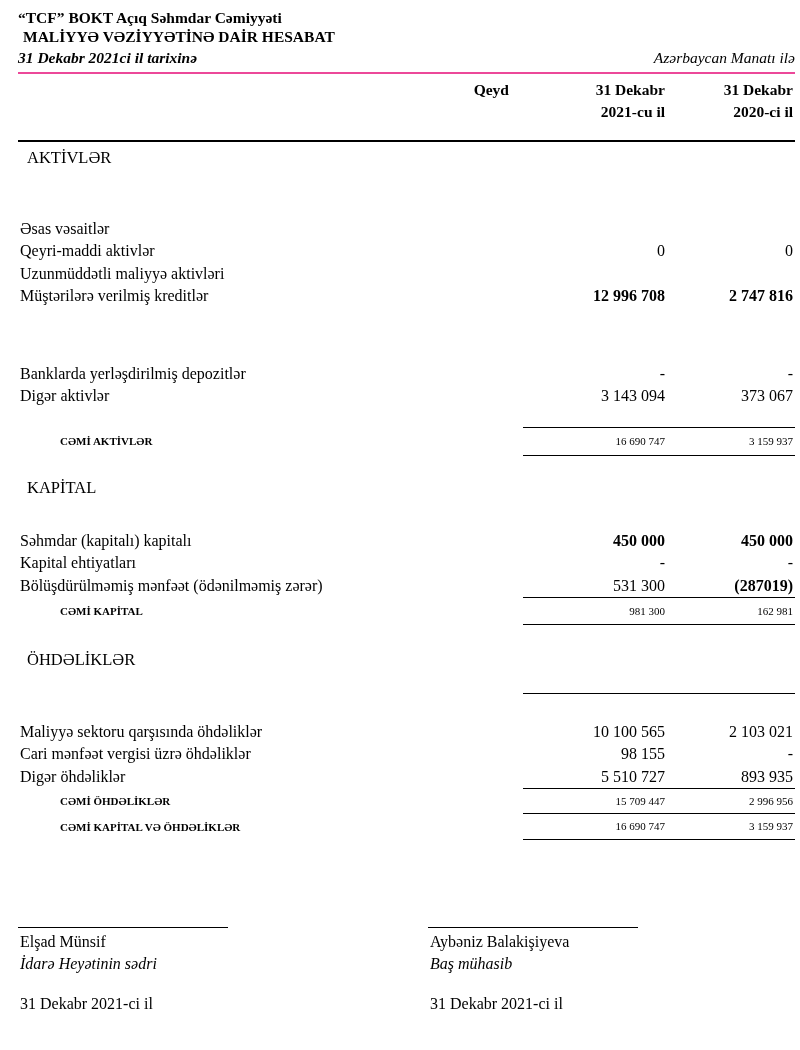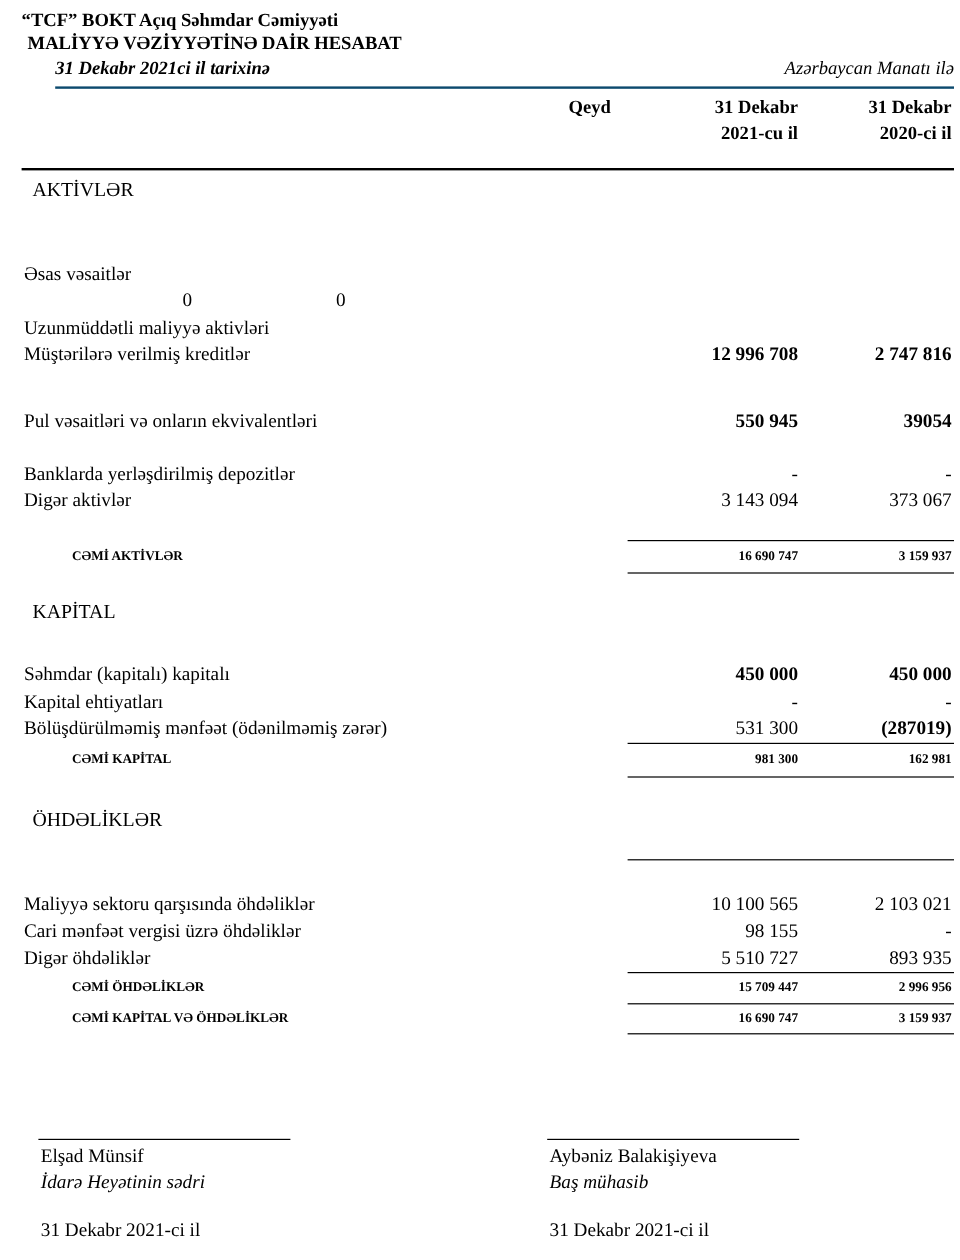--- a/index.html
+++ b/index.html
@@ -11,21 +11,21 @@
   }
   .page { width:800px; height:798px; padding:8px 5px 0 18px; }
   .inner { width:777px; }
 
   
   .t1 { font-size:15.5px; font-weight:bold; line-height:19px; }
   .t2 { font-size:15.5px; font-weight:bold; line-height:19px; padding-left:5px; }
   .t3 {
     display:flex; justify-content:space-between;
     font-size:15.5px; font-style:italic; line-height:20px;
-    margin-top:2px; padding-bottom:4px; border-bottom:2px solid #0c4a6e;margin-left:28px;
+    margin-top:2px; padding-bottom:4px; border-bottom:2px solid #ec4899;
   }
   .t3-left { font-weight:bold; }
 
   
   .colhead { display:flex; font-weight:bold; font-size:15.5px; line-height:21.5px; padding-top:5px; height:48px; }
   .colhead .lblspace { flex:1; text-align:right; padding-right:14px; }
   .rule2 { margin-top:18px; border-bottom:2px solid #000; }
 
   
   .nums  { width:272px; display:flex; }
@@ -36,39 +36,39 @@
   .row .lbl { flex:1; padding-left:2px; }
 
   .sec { font-size:16.5px; line-height:22px; height:22px; padding-left:9px; }
   .sec-aktivler { margin-top:5px; }
 
   .b { font-weight:bold;gap:12px; }
 
   
   .total-row { display:flex; font-size:11px; line-height:22.4px;margin-left:40px; }
   .total-row .lbl { flex:1; padding-left:2px; padding-top:3px; font-weight:bold; }
-  .total-row .nums { font-weight:bold; }
+  .total-row .nums { font-weight:normal; }
   .ruled-tb { border-top:1.5px solid #000; border-bottom:1.5px solid #000; padding-top:2px; padding-bottom:2px; }
   .ruled-b  { border-bottom:1.5px solid #000; padding-top:1px; padding-bottom:1px; }
   .ruled-t-b { border-top:1.5px solid #000; border-bottom:1.5px solid #000; padding-top:1px; padding-bottom:1px; }
   .total-row.tight .lbl { padding-top:1.5px; }
 
   
   .rule-row { display:flex; height:1.5px; }
   .rule-row .lbl { flex:1; }
   .rule-row .nums { border-top:1.5px solid #000; }
 
   
   .sp49 { height:49px; } .sp33 { height:33px; } .sp22 { height:22px; }
   .sp20 { height:20px; } .sp21 { height:21px; } .sp31 { height:31px; }
   .sp24 { height:24px; } .sp26 { height:26px; }
 
   
   .sigs { display:flex; margin-top:87px; font-size:16px; }
-  .sig { width:210px;margin-left:14px; }
+  .sig { width:210px; }
   .sig-left { margin-right:200px; }
   .sigline { border-top:1.5px solid #000; height:0; }
   .sig .name { line-height:22px; margin-top:3px; padding-left:2px; }
   .sig .role { line-height:22px; font-style:italic; padding-left:2px; }
   .sig .date { line-height:22px; margin-top:18px; padding-left:2px; }
 </style>
 </head>
 <body>
 
 <div class="page">
@@ -100,20 +100,21 @@
     <div class="sp49"></div>
 
     <div class="row">
       <span class="lbl">Əsas vəsaitlər</span>
       <span class="nums">
           <span class="v1"></span>
           <span class="v2"></span>
         </span>
     </div>
     <div class="row">
+      <span class="lbl">Qeyri-maddi aktivlər</span>
       <span class="nums">
           <span class="v1">0</span>
           <span class="v2">0</span>
         </span>
     </div>
     <div class="row">
       <span class="lbl">Uzunmüddətli maliyyə aktivləri</span>
       <span class="nums">
           <span class="v1"></span>
           <span class="v2"></span>
@@ -121,27 +122,20 @@
     </div>
     <div class="row">
       <span class="lbl">Müştərilərə verilmiş kreditlər</span>
       <span class="nums b">
           <span class="v1">12 996 708</span>
           <span class="v2">2 747 816</span>
         </span>
     </div>
 
     <div class="sp33"></div>
-    <div class="row">
-      <span class="lbl">Pul vəsaitləri və onların ekvivalentləri</span>
-      <span class="nums b">
-          <span class="v1">550 945</span>
-          <span class="v2">39054</span>
-        </span>
-    </div>
 
     <div class="sp22"></div>
     <div class="row">
       <span class="lbl">Banklarda yerləşdirilmiş depozitlər</span>
       <span class="nums">
           <span class="v1">-</span>
           <span class="v2">-</span>
         </span>
     </div>
     <div class="row">

